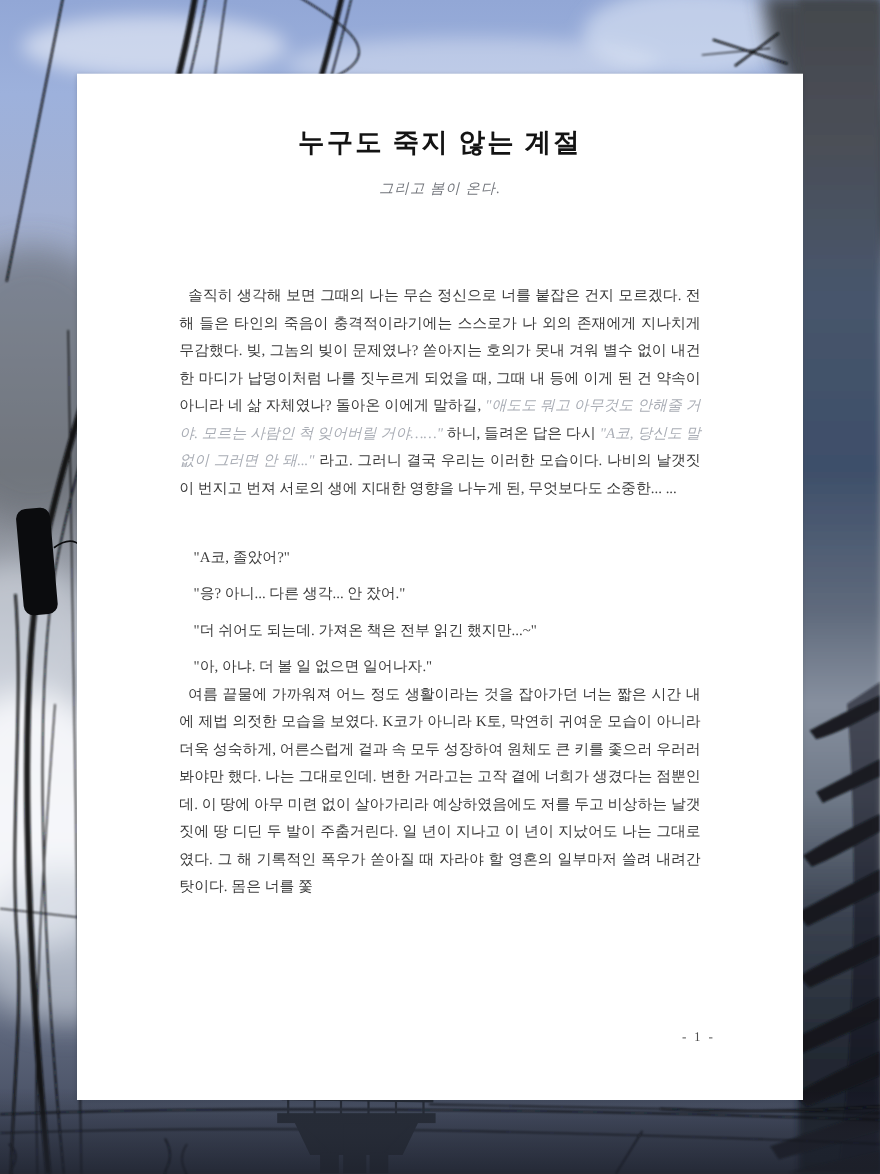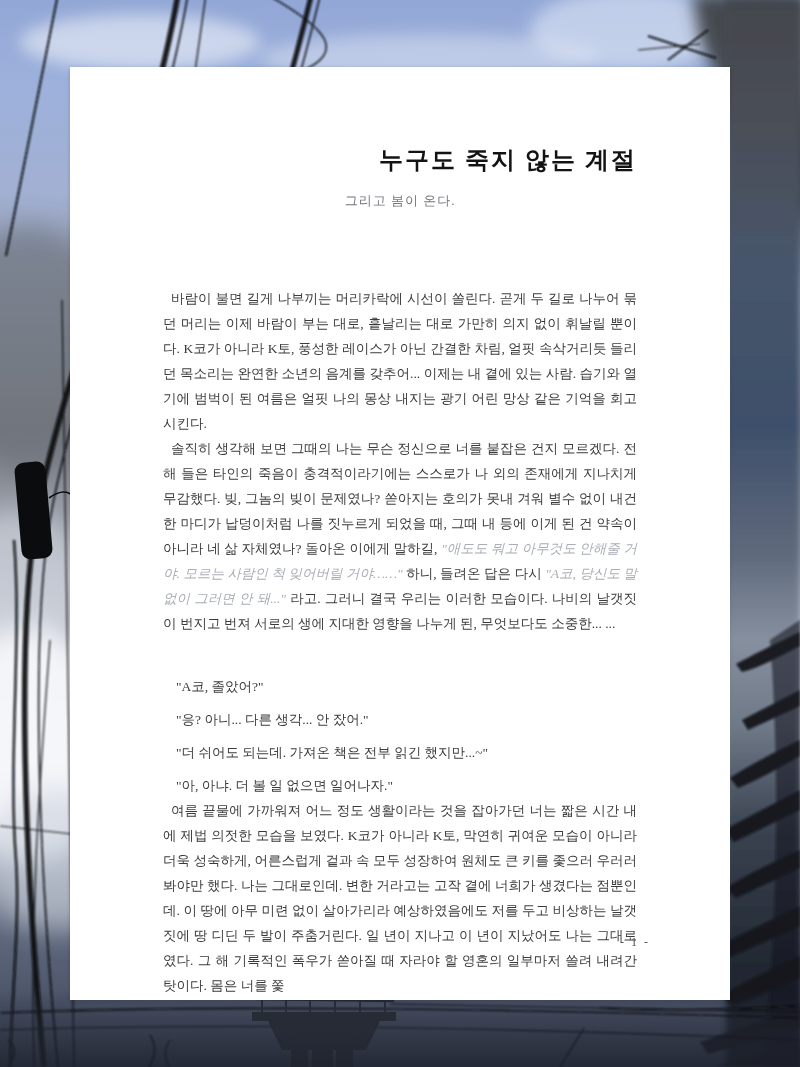--- a/index.html
+++ b/index.html
@@ -3,23 +3,23 @@
 <meta charset="utf-8">
 <style>
   html,body{margin:0;padding:0;background:#222;}
   .stage{position:relative;width:800px;height:1067px;overflow:hidden;
          font-family:"Liberation Serif","DejaVu Serif",serif;}
   .bg{position:absolute;inset:0;z-index:0;}
   .bg svg{display:block;}
   .sheet{position:absolute;left:70px;top:67px;width:660px;height:933px;
          background:#ffffff;z-index:2;box-shadow:0 1px 4px rgba(10,14,22,.18);}
   .sheet-inner{position:relative;height:100%;padding:0 93px;box-sizing:border-box;}
-  .title{margin:0;padding-top:78px;text-align:right;font-size:24px;font-weight:bold;
+  .title{margin:0;padding-top:48px;text-align:center;font-size:24px;font-weight:bold;
          letter-spacing:2px;color:#131313;line-height:30px;}
-  .subtitle{margin-top:17px;text-align:center;font-size:13px;
+  .subtitle{margin-top:17px;text-align:center;font-style:italic;font-size:13px;
             color:#73767c;letter-spacing:1px;}
   .bodytext{margin-top:76px;font-size:13.5px;line-height:25px;color:#3b3b3b;
             text-align:justify;}
   .bodytext p{margin:0;}
   .para{text-indent:8px;}
   .para + .para{margin-top:0;}
   .para + .dialogue{margin-top:38px;}
   .dialogue{text-indent:13px;text-align:left;}
   .dialogue + .dialogue{margin-top:8px;}
   .dialogue + .para{}
@@ -161,21 +161,20 @@
 
       <rect x="0" y="990" width="800" height="77" fill="url(#bottomFade)"></rect>
     </svg>
   </div>
 
   <div class="sheet">
     <div class="sheet-inner">
       <h1 class="title">누구도 죽지 않는 계절</h1>
       <div class="subtitle">그리고 봄이 온다.</div>
       <div class="bodytext">
-          <p class="para"><span>바람이 불면 길게 나부끼는 머리카락에 시선이 쏠린다. 곧게 두 길로 나누어 묶던 머리는 이제 바람이 부는 대로, 흩날리는 대로 가만히 의지 없이 휘날릴 뿐이다. K코가 아니라 K토, 풍성한 레이스가 아닌 간결한 차림, 얼핏 속삭거리듯 들리던 목소리는 완연한 소년의 음계를 갖추어... 이제는 내 곁에 있는 사람. 습기와 열기에 범벅이 된 여름은 얼핏 나의 몽상 내지는 광기 어린 망상 같은 기억을 회고시킨다.</span></p>
           <p class="para"><span>솔직히 생각해 보면 그때의 나는 무슨 정신으로 너를 붙잡은 건지 모르겠다. 전해 들은 타인의 죽음이 충격적이라기에는 스스로가 나 외의 존재에게 지나치게 무감했다. 빚, 그놈의 빚이 문제였나? 쏟아지는 호의가 못내 겨워 별수 없이 내건 한 마디가 납덩이처럼 나를 짓누르게 되었을 때, 그때 내 등에 이게 된 건 약속이 아니라 네 삶 자체였나? 돌아온 이에게 말하길, </span><span class="quote">"애도도 뭐고 아무것도 안해줄 거야. 모르는 사람인 척 잊어버릴 거야……" </span><span>하니, 들려온 답은 다시 </span><span class="quote">"A코, 당신도 말없이 그러면 안 돼..." </span><span>라고. 그러니 결국 우리는 이러한 모습이다. 나비의 날갯짓이 번지고 번져 서로의 생에 지대한 영향을 나누게 된, 무엇보다도 소중한... ...</span></p>
           <p class="dialogue">"A코, 졸았어?"</p>
           <p class="dialogue">"응? 아니... 다른 생각... 안 잤어."</p>
           <p class="dialogue">"더 쉬어도 되는데. 가져온 책은 전부 읽긴 했지만...~"</p>
           <p class="dialogue">"아, 아냐. 더 볼 일 없으면 일어나자."</p>
           <p class="para"><span>여름 끝물에 가까워져 어느 정도 생활이라는 것을 잡아가던 너는 짧은 시간 내에 제법 의젓한 모습을 보였다. K코가 아니라 K토, 막연히 귀여운 모습이 아니라 더욱 성숙하게, 어른스럽게 겉과 속 모두 성장하여 원체도 큰 키를 좇으러 우러러봐야만 했다. 나는 그대로인데. 변한 거라고는 고작 곁에 너희가 생겼다는 점뿐인데. 이 땅에 아무 미련 없이 살아가리라 예상하였음에도 저를 두고 비상하는 날갯짓에 땅 디딘 두 발이 주춤거린다. 일 년이 지나고 이 년이 지났어도 나는 그대로였다. 그 해 기록적인 폭우가 쏟아질 때 자라야 할 영혼의 일부마저 쓸려 내려간 탓이다. 몸은 너를 쫓</span></p>
         </div>
       <div class="pagenum">- 1 -</div>
     </div>
   </div>

